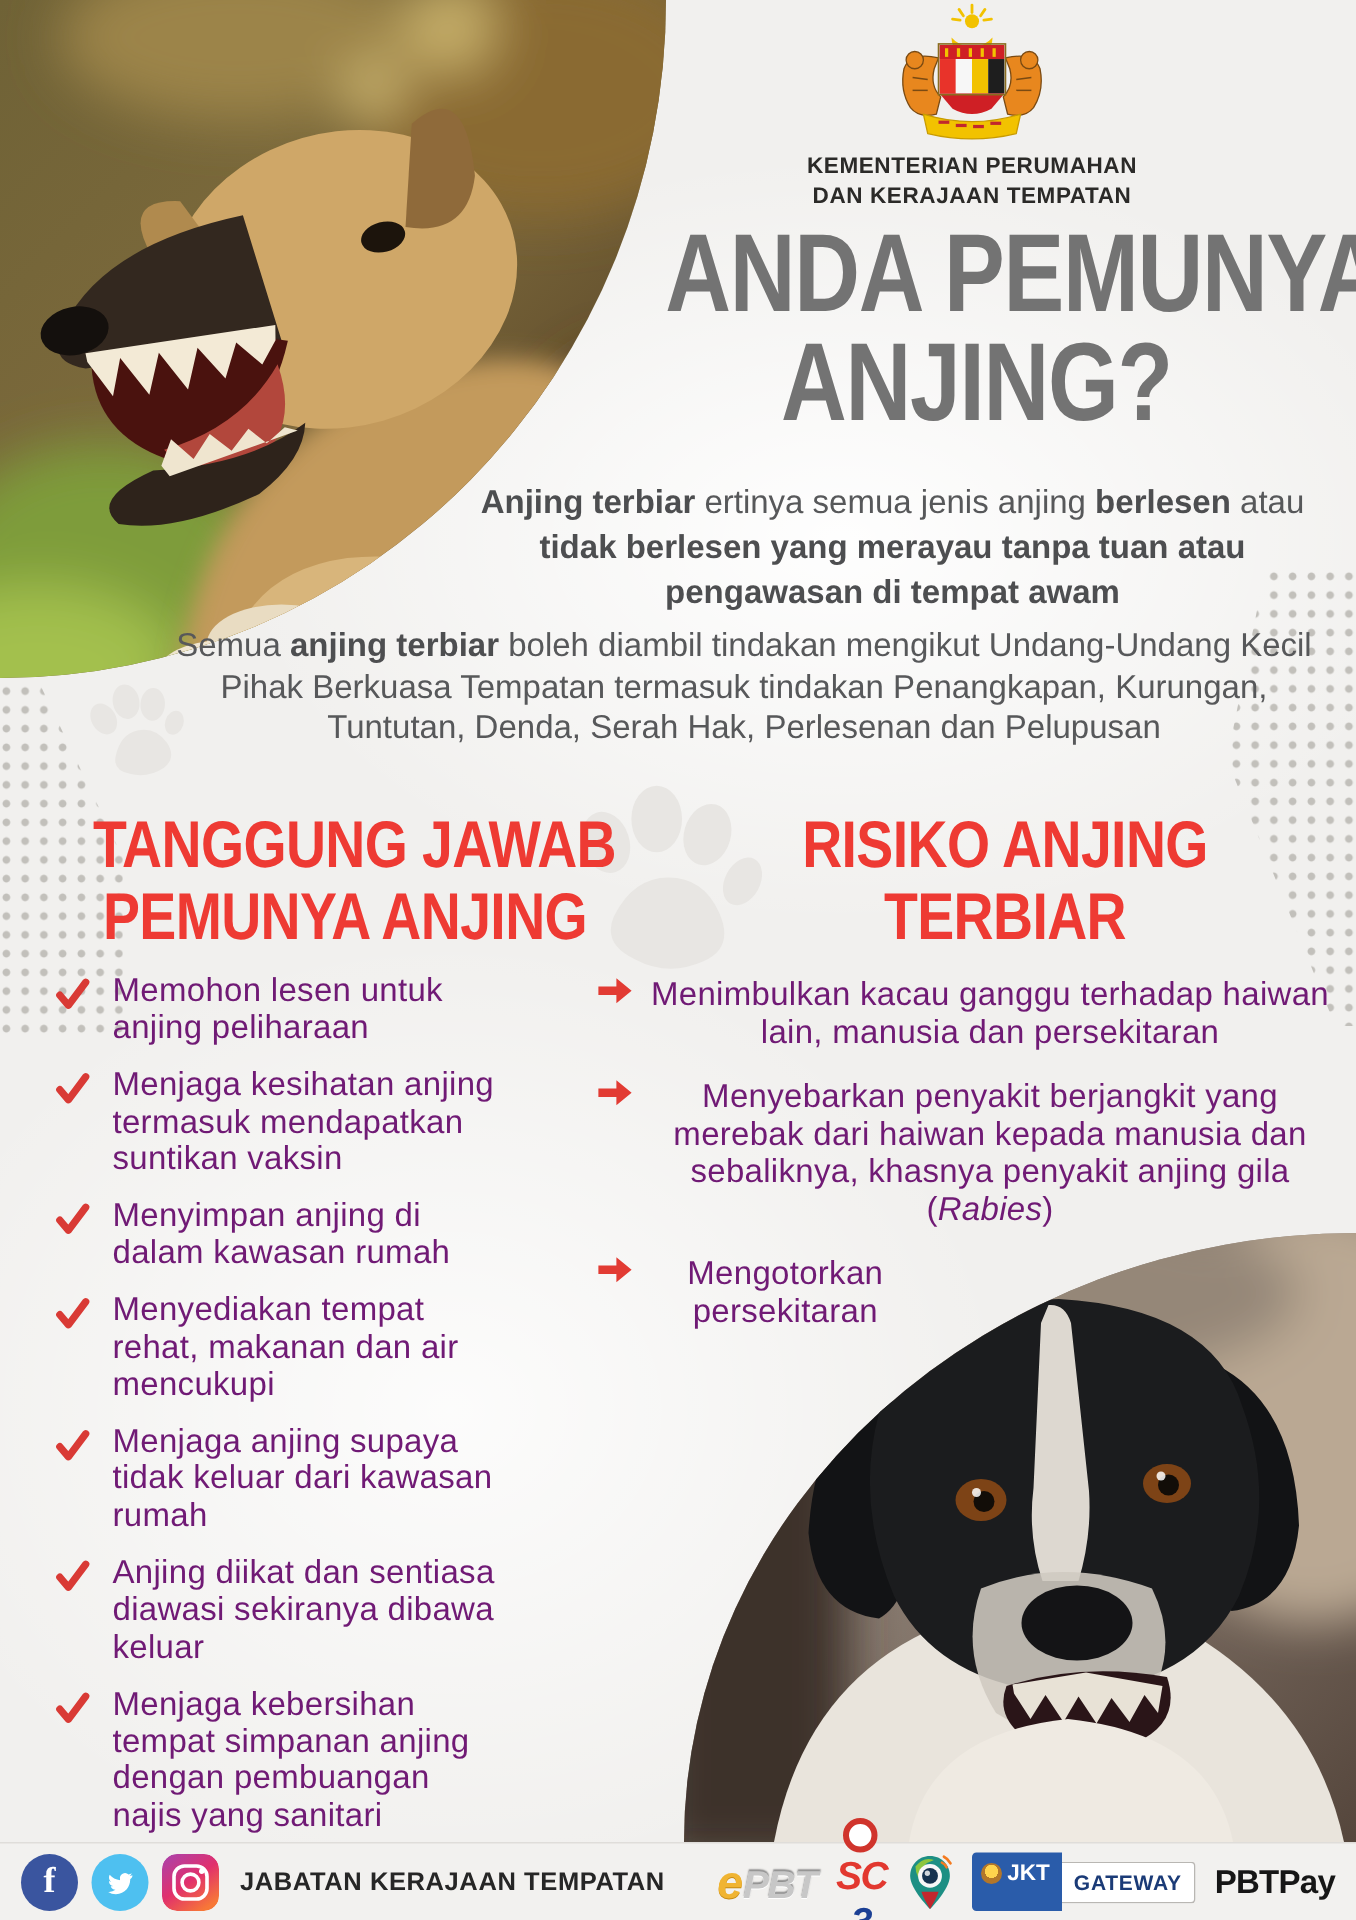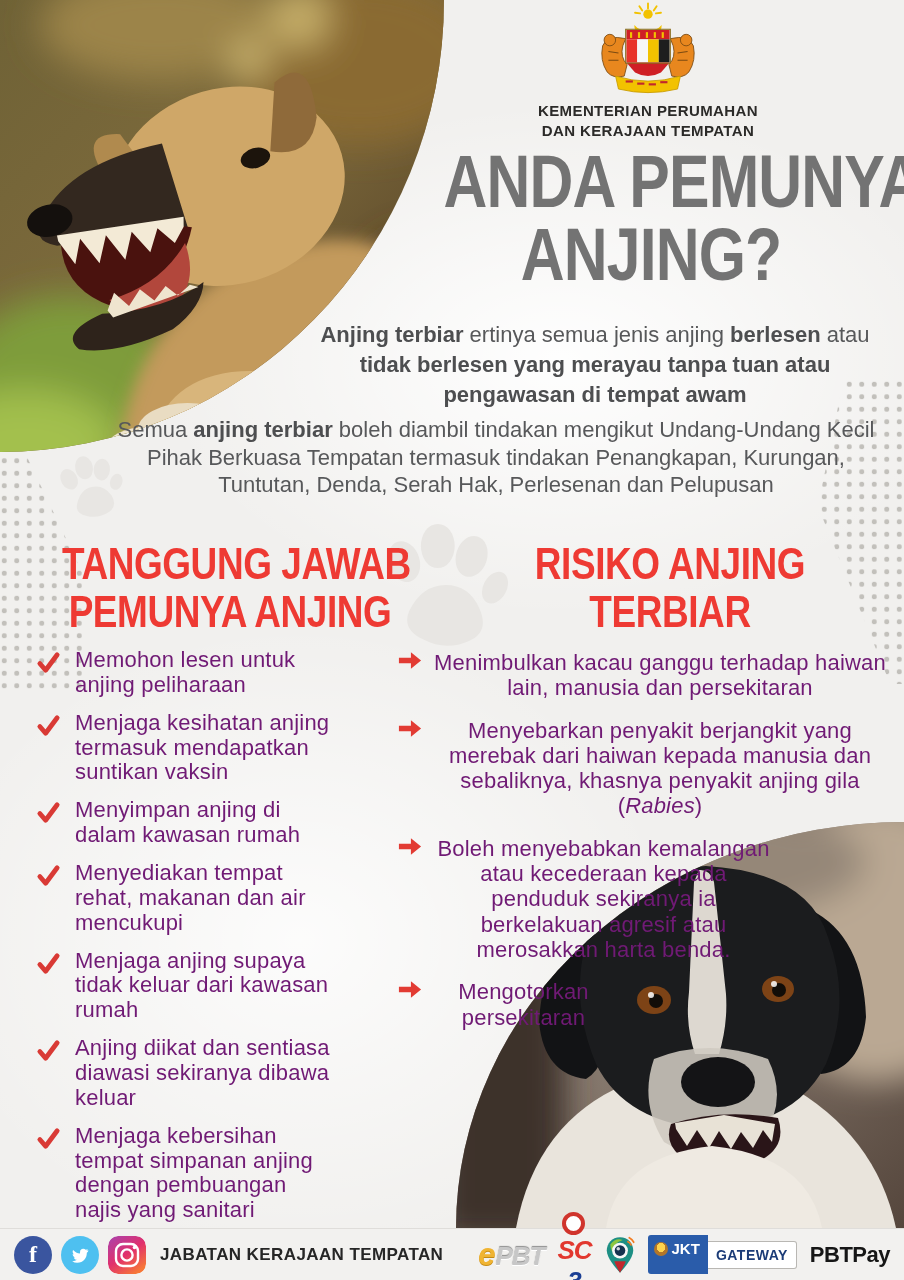--- a/index.html
+++ b/index.html
@@ -299,26 +299,20 @@
           <path d="M1 6 h13 v-6 l11 9 -11 9 v-6 h-13 z" fill="#e23b33"></path>
         </svg>
       <span class="txt">Menimbulkan kacau ganggu terhadap haiwan lain, manusia dan persekitaran</span>
     </div>
     <div class="item">
       <svg class="ico arrow-ico" width="24" height="17" viewBox="0 0 26 18">
           <path d="M1 6 h13 v-6 l11 9 -11 9 v-6 h-13 z" fill="#e23b33"></path>
         </svg>
       <span class="txt"><span>Menyebarkan penyakit berjangkit yang merebak dari haiwan kepada manusia dan sebaliknya, khasnya penyakit anjing gila (</span><span class="it">Rabies</span><span>)</span></span>
     </div>
-    <div class="item w3">
-      <svg class="ico arrow-ico" width="24" height="17" viewBox="0 0 26 18">
-          <path d="M1 6 h13 v-6 l11 9 -11 9 v-6 h-13 z" fill="#e23b33"></path>
-        </svg>
-      <span class="txt">Boleh menyebabkan kemalangan atau kecederaan kepada penduduk sekiranya ia berkelakuan agresif atau merosakkan harta benda.</span>
-    </div>
     <div class="item w4">
       <svg class="ico arrow-ico" width="24" height="17" viewBox="0 0 26 18">
           <path d="M1 6 h13 v-6 l11 9 -11 9 v-6 h-13 z" fill="#e23b33"></path>
         </svg>
       <span class="txt">Mengotorkan persekitaran</span>
     </div>
   </div>
 
   <div class="photo-bottom">
     <svg viewBox="0 0 448 406" preserveAspectRatio="none">

